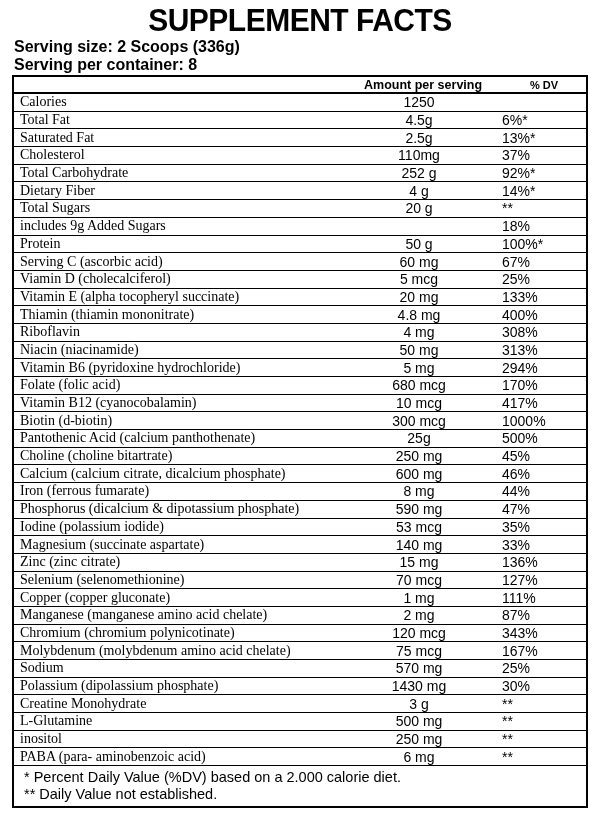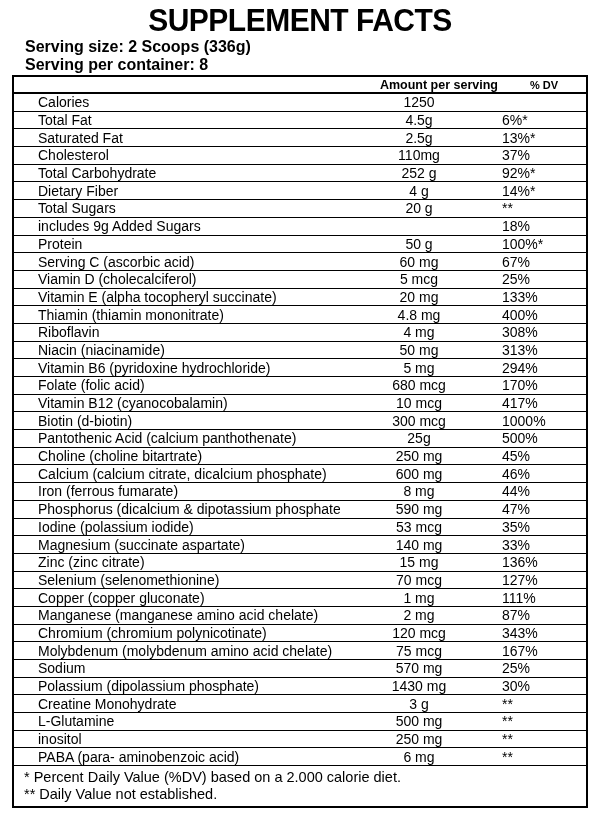--- a/index.html
+++ b/index.html
@@ -17,40 +17,40 @@
     font-weight: bold;
     letter-spacing: -0.5px;
     line-height: 32px;
     padding-top: 4px;
     transform: scaleY(1.05);
   }
   .serving-line {
     font-size: 16px;
     font-weight: bold;
     line-height: 18px;
-    padding-left: 25px;
+    padding-left: 14px;
   }
   .serving-line.first { margin-top: 2px; }
 
   .facts-table {
     margin: 1px 12px 0 12px;
     border: 2.5px solid #000;
     background: #fff;
   }
   .header-row {
     display: flex;
     align-items: center;
     height: 17px;
     border-bottom: 2px solid #000;
     font-weight: bold;
   }
   .header-row .h-name { flex: 1; }
   .header-row .h-amount {
     width: 158px;
-    text-align: right;
+    text-align: left;
     text-indent: 24px;
     font-size: 12.5px;
   }
   .header-row .h-dv {
     width: 88px;
     text-align: right;
     padding-right: 28px;
     font-size: 11px;
   }
 
@@ -58,23 +58,24 @@
     display: flex;
     align-items: center;
     height: 17.7px;
     border-bottom: 1px solid #000;
     font-size: 14px;
     line-height: 16px;
   }
   .rows .row:last-child { border-bottom: 1.5px solid #000; align-items: center; }
   .c-name {
     flex: 1;
-    padding-left: 24px;
+    padding-left: 6px;
     white-space: nowrap;
     overflow: hidden;
+    font-family: Liberation Serif, serif;
   }
   .c-amount {
     width: 158px;
     text-align: center;
     white-space: nowrap;
   }
   .c-dv {
     width: 88px;
     text-align: left;
     padding-left: 4px;

